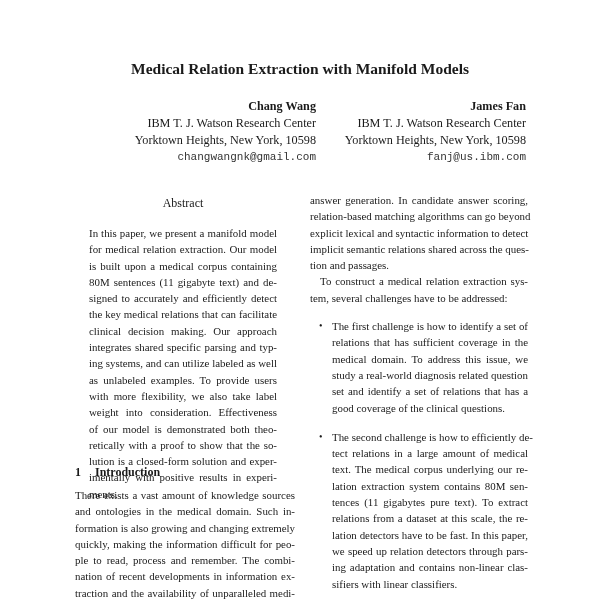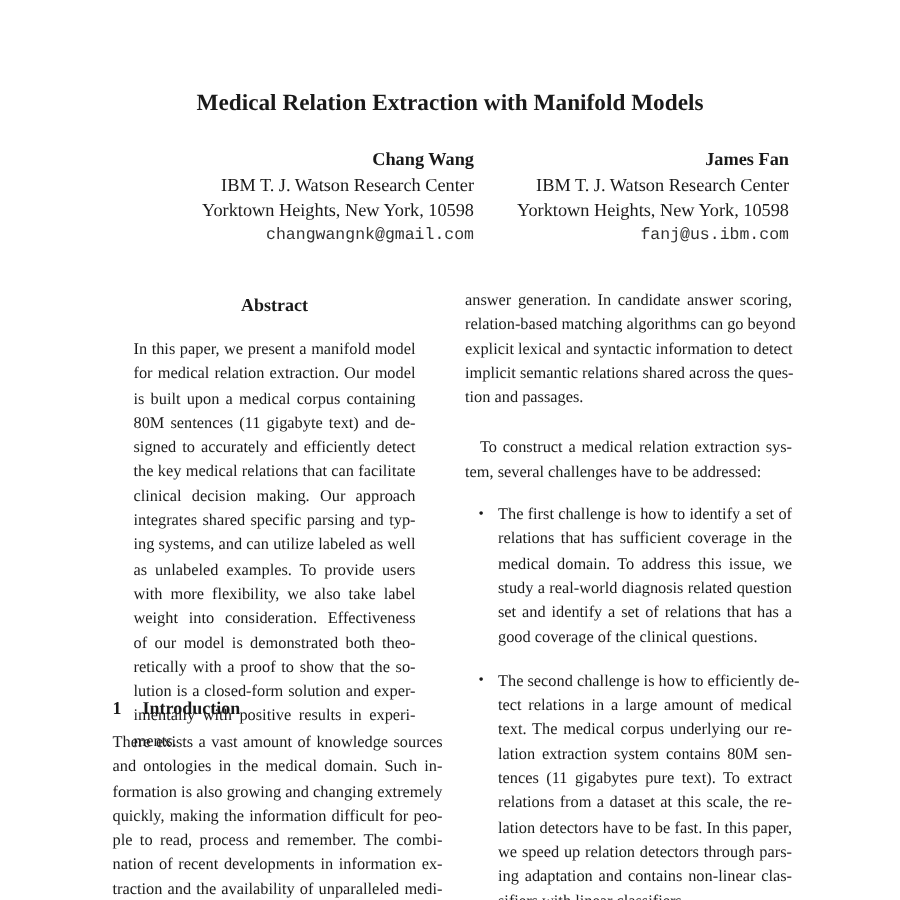--- a/index.html
+++ b/index.html
@@ -6,29 +6,29 @@
   body { width: 600px; height: 600px; overflow: hidden; position: relative;
          font-family: "Liberation Serif", "DejaVu Serif", serif; color: #1a1a1a; }
   .title { position: absolute; top: 60px; left: 0; width: 600px; text-align: center;
            font-weight: bold; font-size: 15.5px; }
   .author { position: absolute; top: 98px; width: 230px; text-align: right; font-size: 12.2px; line-height: 17px; }
   .author .name { font-weight: bold; }
   .author .email { font-family: "Liberation Mono", "DejaVu Sans Mono", monospace; font-size: 11px; color: #333; }
   #author1 { left: 86px; }
   #author2 { left: 296px; }
   .abs-title { position: absolute; top: 196px; left: 90px; width: 186px; text-align: center;
-               font-weight: bold; font-size: 12px; }
+               font-weight: normal; font-size: 12px; }
   .abs-body { position: absolute; top: 225px; left: 89px; width: 188px; font-size: 10.9px; line-height: 16.3px; }
   .line { display: block; white-space: nowrap; text-align: justify; text-align-last: justify; }
   .line.last { text-align-last: left; }
   .sec-title { position: absolute; top: 465px; left: 75px; font-weight: bold; font-size: 12px; }
   .sec-title .num { display: inline-block; width: 17px; }
   .intro-body { position: absolute; top: 487px; left: 75px; width: 220px; font-size: 10.9px; line-height: 16.3px; }
   .right-col { position: absolute; top: 192px; left: 310px; width: 218px; font-size: 10.9px; line-height: 16.3px; }
-  .para-indent { padding-left: 10px; margin-top: 17px; }
+  .para-indent { padding-left: 10px; }
   .bullets { margin-top: 12px; }
   .bullet { position: relative; padding-left: 22px; margin-bottom: 13px; }
   .bullet .dot { position: absolute; left: 9px; top: 0; font-size: 10px; }
 </style>
 </head>
 <body>
 
 <div class="title">Medical Relation Extraction with Manifold Models</div>
 
 <div class="author" id="author1">

